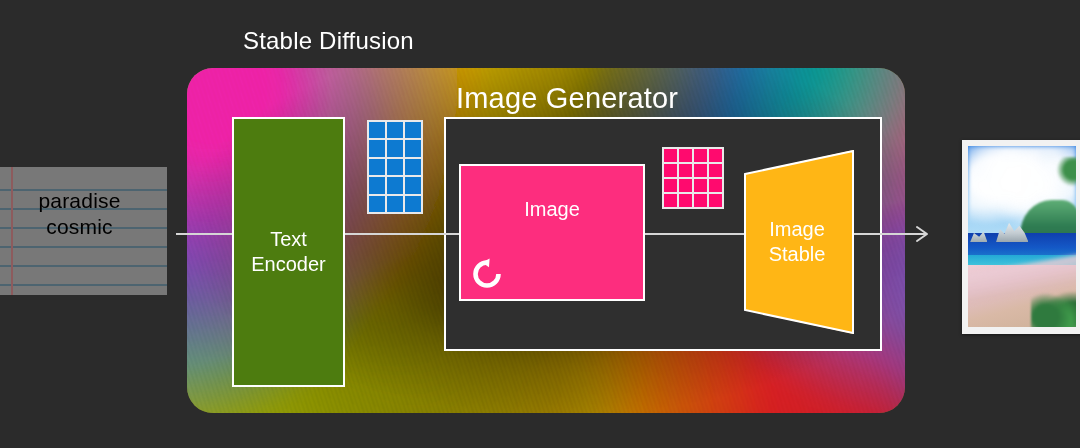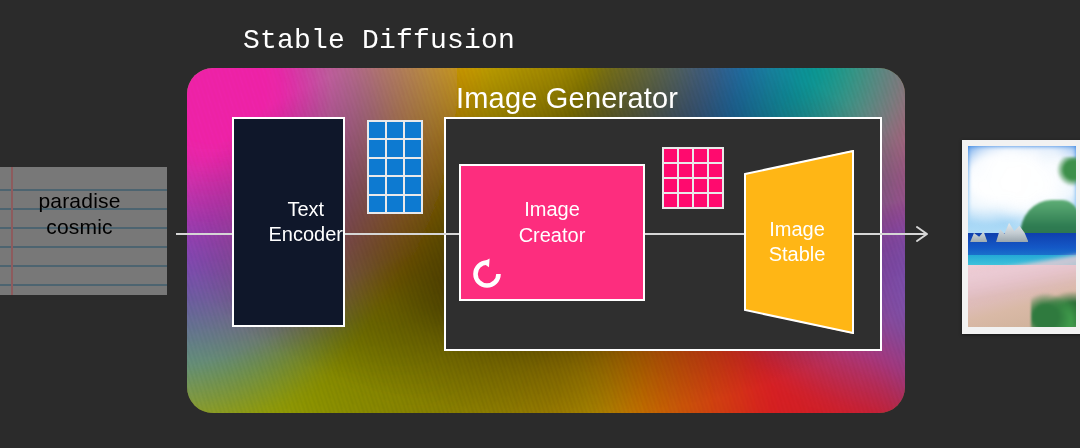--- a/index.html
+++ b/index.html
@@ -58,24 +58,23 @@
     letter-spacing: .2px;
   }
   #notebook .prompt span { display: block; }
 
   
   #sd-label {
     position: absolute;
     left: 243px;
     top: 27px;
     color: #ffffff;
-    font-size: 28px;
+    font-size: 24px;
     line-height: 28px;
     letter-spacing: .2px;
-    font-family: Liberation Mono, monospace;
   }
   #sd-box {
     position: absolute;
     left: 187px;
     top: 68px;
     width: 718px;
     height: 345px;
     border-radius: 26px;
     overflow: hidden;
     background-color: #6b5a2a;
@@ -132,30 +131,30 @@
     inset: 0;
     background: radial-gradient(ellipse at 52% 46%, rgba(0,0,0,.55) 0%, rgba(0,0,0,.30) 38%, rgba(0,0,0,0) 72%);
   }
 
   
   #text-encoder {
     position: absolute;
     left: 232px;
     top: 117px;
     width: 113px;
-    height: 210px;
-    background: #0f172a;
+    height: 270px;
+    background: #4d7c0f;
     border: 2px solid #ffffff;
     box-sizing: border-box;
     color: #ffffff;
     font-size: 20px;
     line-height: 25px;
     display: flex;
     align-items: center;
-    justify-content: flex-end;
+    justify-content: center;
     text-align: center;
   }
   #text-encoder span { display: block; }
 
   
   .grid {
     position: absolute;
     display: grid;
     gap: 2px;
     padding: 2px;
@@ -423,21 +422,20 @@
   <div class="cell"></div>
   <div class="cell"></div>
   <div class="cell"></div>
   <div class="cell"></div>
   <div class="cell"></div>
   <div class="cell"></div>
 </div>
 
 <div id="iic">
   <span>Image</span>
-  <span>Creator</span>
   <svg class="loop-icon" viewBox="0 0 34 34">
     <path d="M17 5.5 A11.5 11.5 0 1 0 28.5 17" fill="none" stroke="#ffffff" stroke-width="4.6" stroke-linecap="butt"></path>
     <path d="M12.2 5.6 L19.6 1.6 L19.0 10.2 Z" fill="#ffffff"></path>
   </svg>
 </div>
 
 <div class="grid" id="pink-grid">
   <div class="cell"></div>
   <div class="cell"></div>
   <div class="cell"></div>

